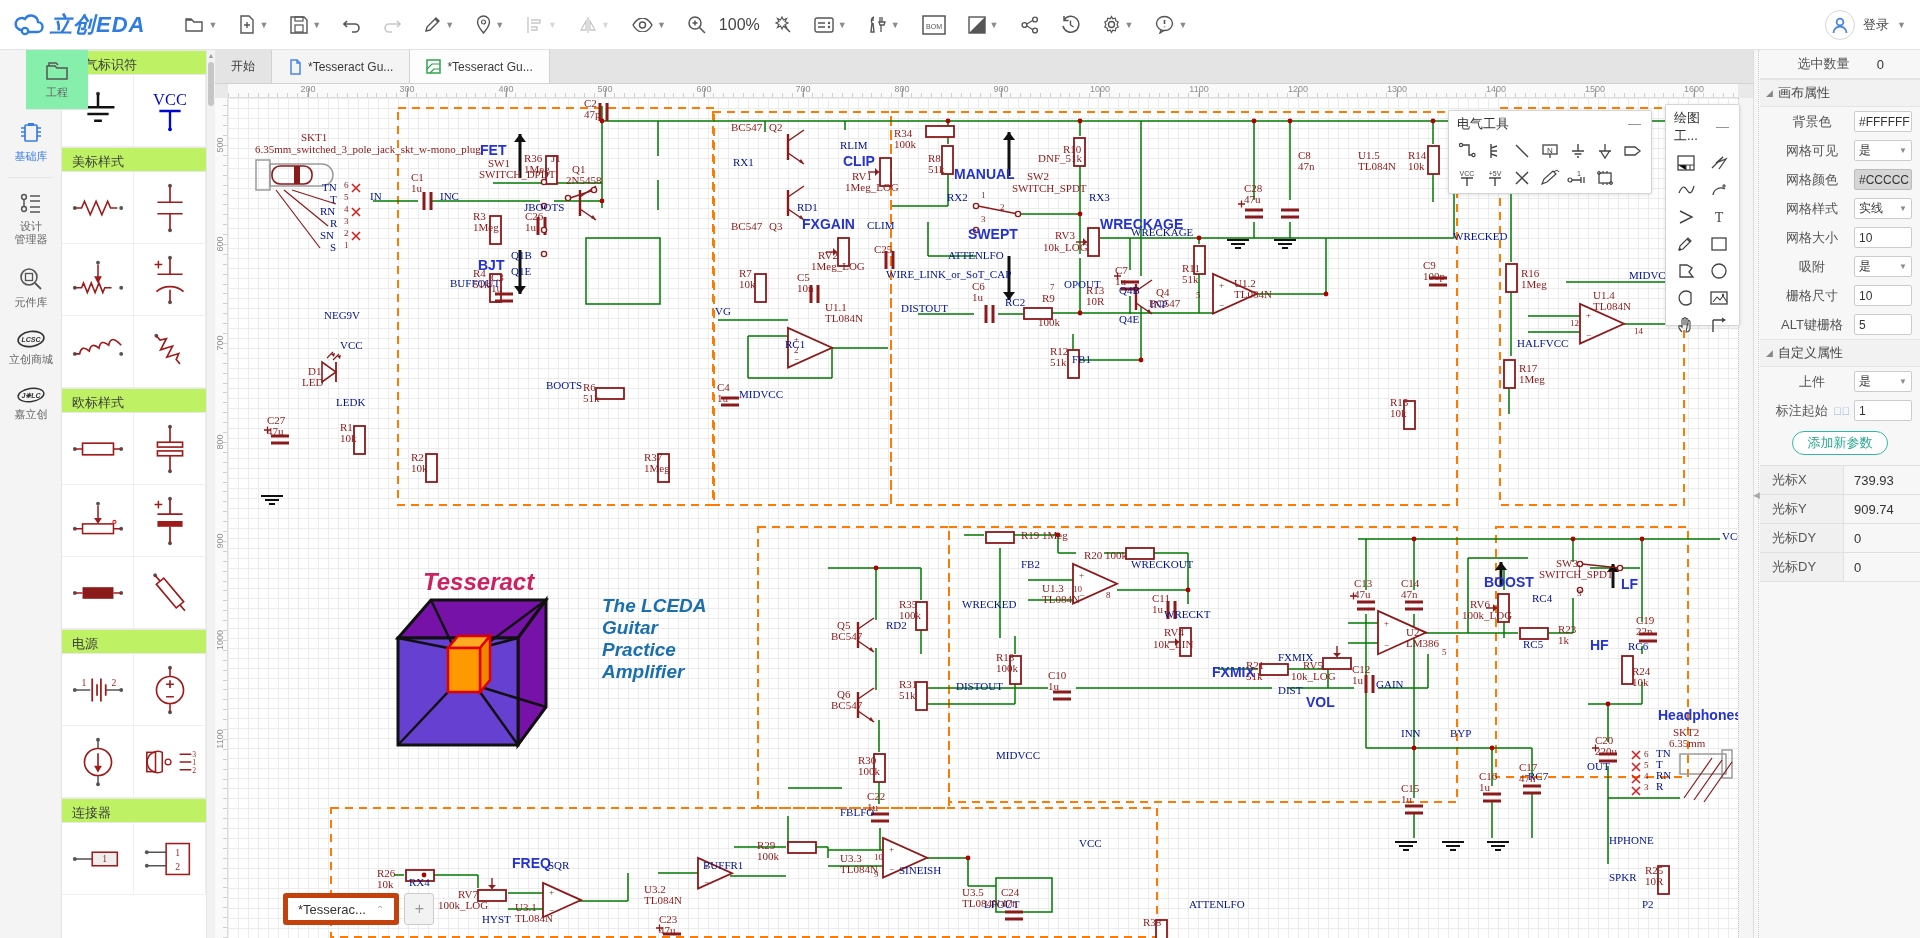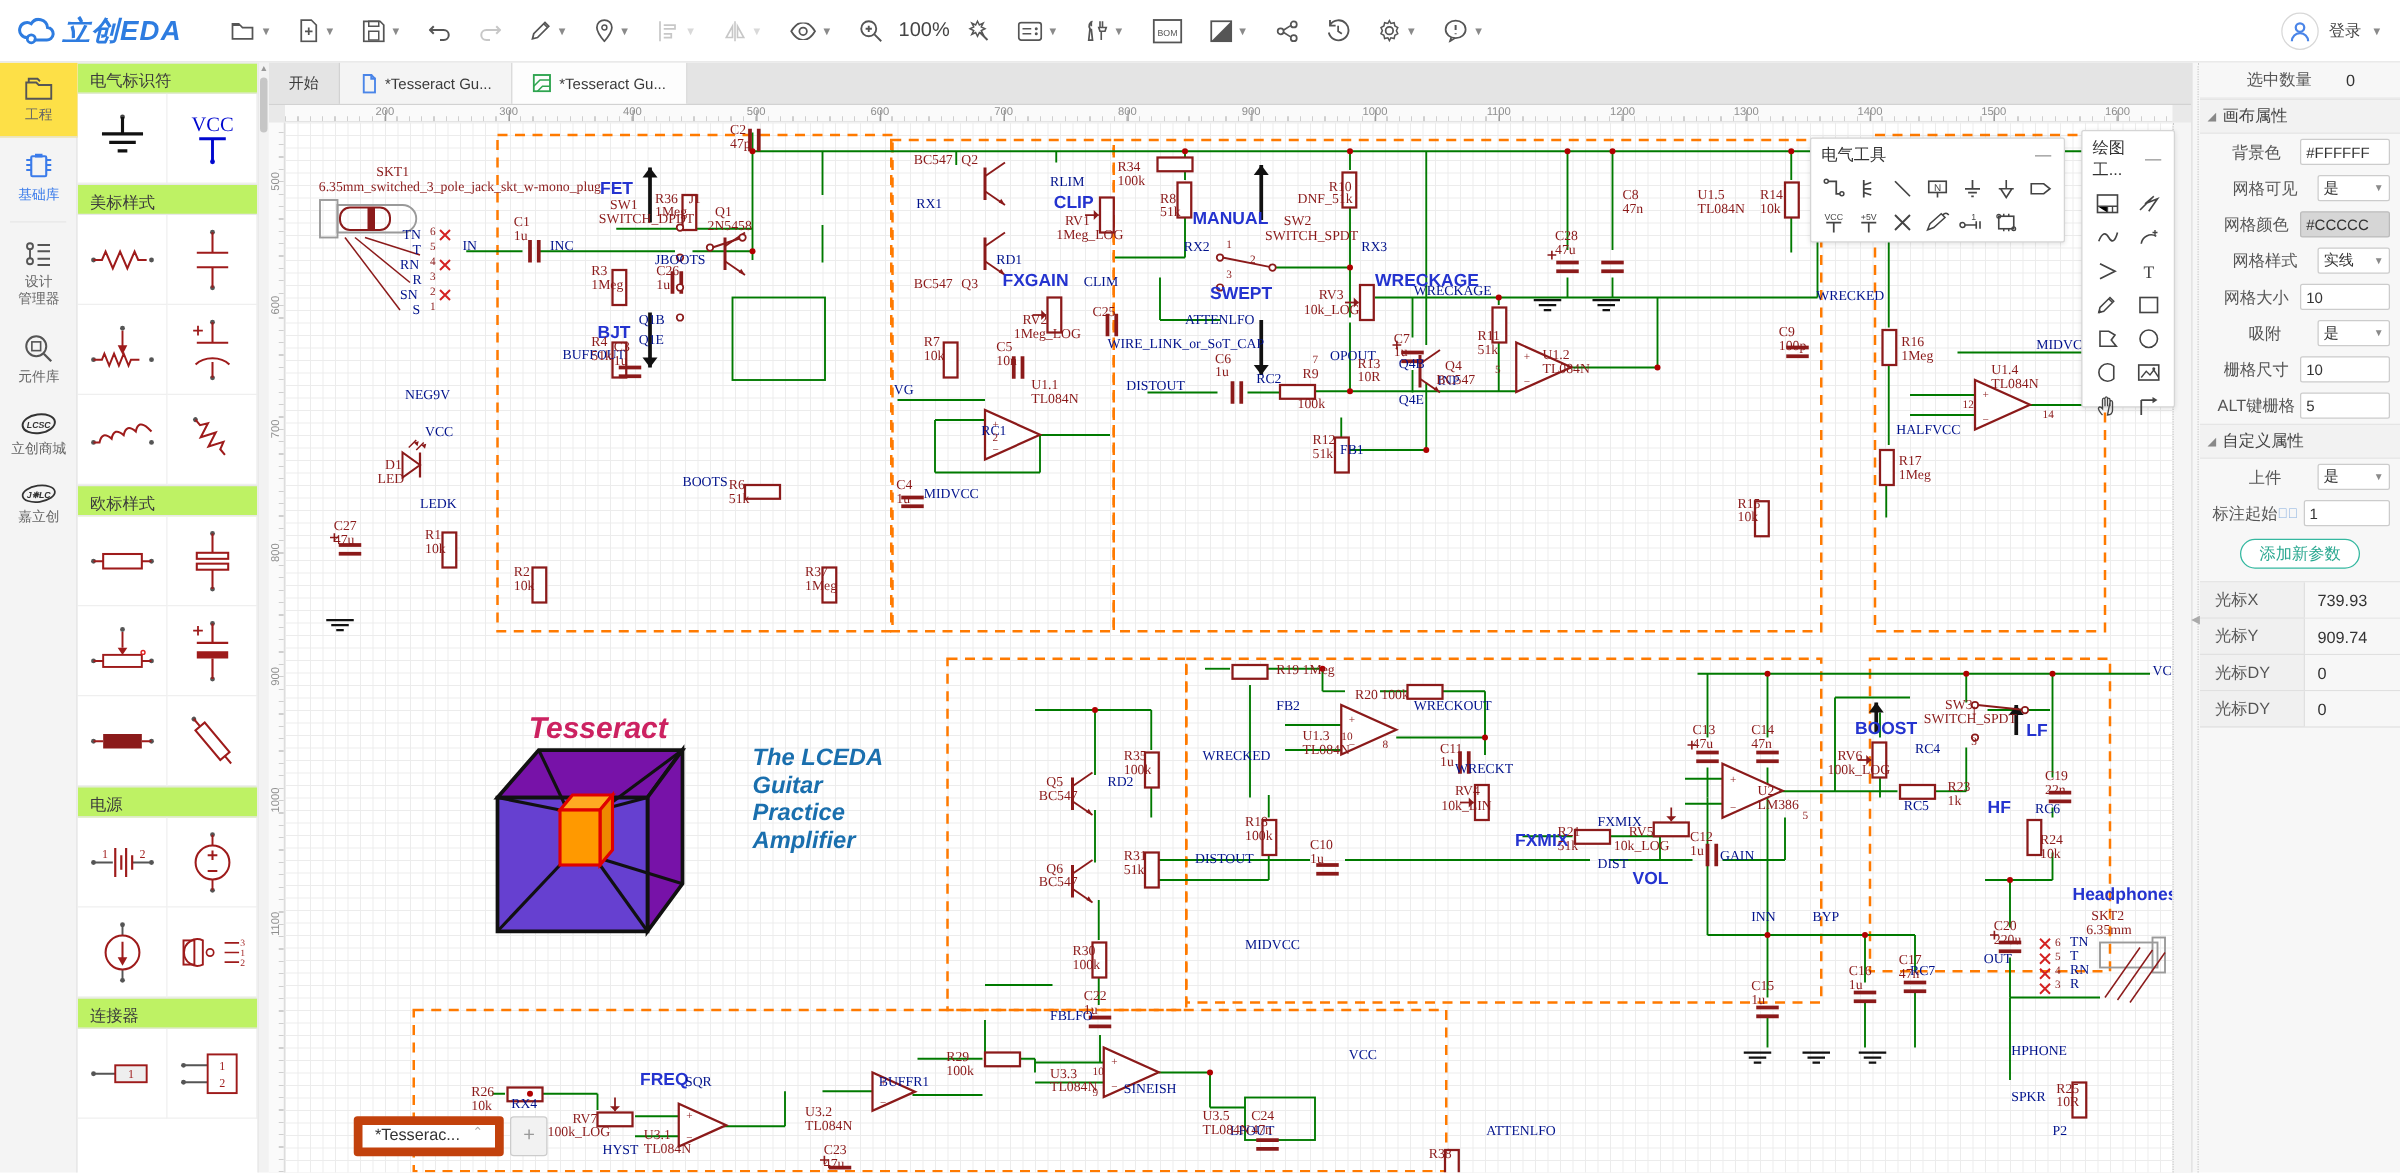--- a/index.html
+++ b/index.html
@@ -17,21 +17,21 @@
   .disabled { opacity:.32; }
   .zoom-level { font-size:16px; color:#444; padding:0 2px; }
   .tb-right { margin-left:auto; display:flex; align-items:center; gap:8px; }
   .avatar { width:30px; height:30px; border-radius:50%; border:1px solid #d8d8d8; display:flex; align-items:center; justify-content:center; background:#fff; }
   .login-label { color:#444; }
 
   
   #sidebar { position:absolute; left:0; top:50px; width:62px; bottom:0; background:#f4f4f4; border-right:1px solid #e4e4e4; z-index:20; }
   .side-item { width:62px; padding:11px 0 10px; display:flex; flex-direction:column; align-items:center; gap:5px;
     color:#666; font-size:11px; cursor:pointer; text-align:center; line-height:13px; }
-  .side-item.first { background:#fde047; border-bottom:1px solid #e4e4e4; }
+  .side-item.first { background:#86efac; border-bottom:1px solid #e4e4e4;margin-left:26px; }
   .side-item.active { color:#3a7bea; }
   .side-item .si-label { white-space:pre-line; }
   .side-sep { height:1px; background:#e6e6e6; margin:4px 8px; }
 
   
   #libpanel { position:absolute; left:62px; top:50px; width:144px; bottom:0; background:#fff; overflow:hidden; z-index:19; }
   .lib-header { padding:5px 10px; font-size:13px; color:#3c3c3c; border-top:1px solid #e8e8e8; border-bottom:1px solid #e8e8e8; background:#bef264; height:25px; }
   .lib-grid { display:flex; flex-wrap:wrap; }
   .lib-cell { width:50%; height:72px; border-right:1px solid #efefef; border-bottom:1px solid #efefef;
     display:flex; align-items:center; justify-content:center; cursor:pointer; }
@@ -61,21 +61,21 @@
   
   .lb-b { fill:#2433cf; font:bold 14px "Liberation Sans",sans-serif; }
   .lb-n { fill:#00128c; font:11px "Liberation Serif",serif; }
   .lb-r { fill:#8b1a1a; font:11px "Liberation Serif",serif; }
   .lb-p { fill:#8b1a1a; font:9px "Liberation Serif",serif; }
   .tess-title { fill:#cc2261; font:bold italic 24px "Liberation Sans",sans-serif; }
   .tess-sub { fill:#1a6fae; font:bold italic 19px "Liberation Sans",sans-serif; }
 
   
   #sheet-tab { position:absolute; left:283px; top:893px; height:32px; display:flex; gap:5px; z-index:30; }
-  .sheet-pill { background:#fff; border:7px solid #c2410c; border-radius:3px; display:flex; gap:10px; padding:0 10px; color:#333; }
+  .sheet-pill { background:#fff; border:5px solid #c2410c; border-radius:3px; display:flex; align-items:center; gap:10px; padding:0 10px; color:#333; }
   .sheet-plus { background:#f2f2f2; border:1px solid #ccc; border-radius:3px; width:30px; display:flex; align-items:center; justify-content:center; color:#999; font-size:16px; cursor:pointer; }
   .sheet-chev { color:#aaa; font-size:10px; }
 
   
   .palette { position:absolute; background:#fff; border:1px solid #d5d5d5; box-shadow:0 1px 4px rgba(0,0,0,.12); z-index:40; border-radius:2px; }
   .pal-title { display:flex; align-items:center; justify-content:space-between; padding:4px 8px; font-size:13px; color:#333; }
   .pal-min { color:#888; cursor:pointer; padding:0 2px; line-height:10px; }
   #pal-elec { left:1448px; top:110px; width:204px; height:84px; }
   #pal-elec .pal-grid { display:grid; grid-template-columns:repeat(7,1fr); padding:0 4px 4px; }
   #pal-draw { left:1665px; top:104px; width:75px; height:222px; }
@@ -86,21 +86,21 @@
   
   #rightpanel { position:absolute; right:0; top:50px; width:167px; bottom:0; background:#f7f7f7; border-left:1px solid #ddd; z-index:20; font-size:13px; }
   #rp-splitter { position:absolute; left:0; top:0; bottom:0; width:5px; border-right:1px dotted #ccc; }
   .rp-collapse { position:absolute; left:-1px; top:440px; color:#aaa; font-size:9px; }
   .rp-body { position:absolute; left:6px; right:0; top:0; bottom:0; overflow:hidden;text-align:center; }
   .rp-row { display:flex; align-items:center; height:29px; padding:0 8px 0 10px; }
   .rp-label { flex:1; color:#555; white-space:nowrap; }
   .rp-val { color:#333; }
   .rp-sec { display:flex; align-items:center; gap:5px; height:28px; padding:0 6px; color:#444; border-top:1px solid #e5e5e5; border-bottom:1px solid #e5e5e5; background:#f2f2f2; }
   .rp-sec .tri { font-size:9px; color:#888; }
-  .rp-input { width:72px; height:21px; background:#fff; border:1px solid #ccc; border-radius:2px; font-size:12px; color:#333;
+  .rp-input { width:58px; height:21px; background:#fff; border:1px solid #ccc; border-radius:2px; font-size:12px; color:#333;
     display:flex; align-items:center; padding:0 4px; justify-content:flex-start; }
   .rp-input.sel { background:#d6d6d6; border-color:#bbb; }
   .rp-select { width:58px; height:21px; background:#fff; border:1px solid #ccc; border-radius:2px; font-size:12px; color:#333;
     display:flex; align-items:center; justify-content:space-between; padding:0 4px; cursor:pointer; }
   .rp-select .caret { font-size:8px; }
   .add-param { margin:6px auto; width:96px; height:24px; border:1px solid #35b8a0; color:#2aa890; background:#fff;
     display:flex; align-items:center; justify-content:center; border-radius:12px; cursor:pointer; }
   .cursor-table { margin-top:10px; border-top:1px solid #e0e0e0; }
   .ct-row { display:flex; height:29px; border-bottom:1px solid #e0e0e0; background:#f0f0f0; }
   .ct-label { width:84px; display:flex; align-items:center; padding-left:12px; color:#555; border-right:1px solid #e0e0e0; }

